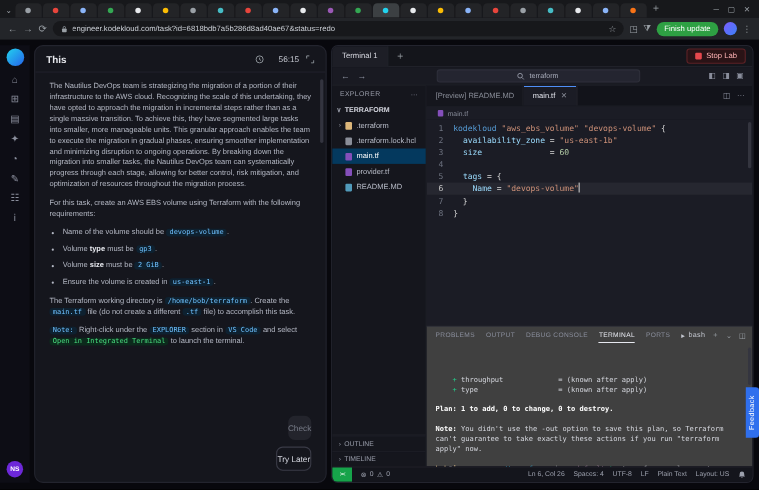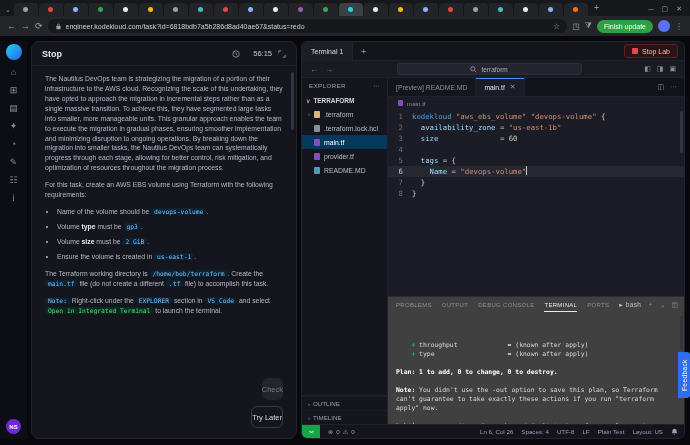--- a/index.html
+++ b/index.html
@@ -230,21 +230,21 @@
           <span class="railic">✎</span>
           <span class="railic">☷</span>
           <span class="railic">ℹ</span>
         </div>
       <div class="railspacer"></div>
       <div class="ns">NS</div>
     </div>
 
     <div class="task">
       <div class="task-h">
-        <span class="task-title">Stop</span>
+        <span class="task-title">This</span>
         <span class="timer">
           <svg class="clockic" viewBox="0 0 10 10">
               <circle cx="5" cy="5" r="4" fill="none" stroke="currentColor"></circle>
               <path d="M5 3v2.2l1.6 1" stroke="currentColor" fill="none"></path>
             </svg>
           <span>56:15</span>
         </span>
         <svg class="expandic" viewBox="0 0 10 10">
             <path d="M1 4V1h3M9 6v3H6" stroke="currentColor" fill="none"></path>
           </svg>

